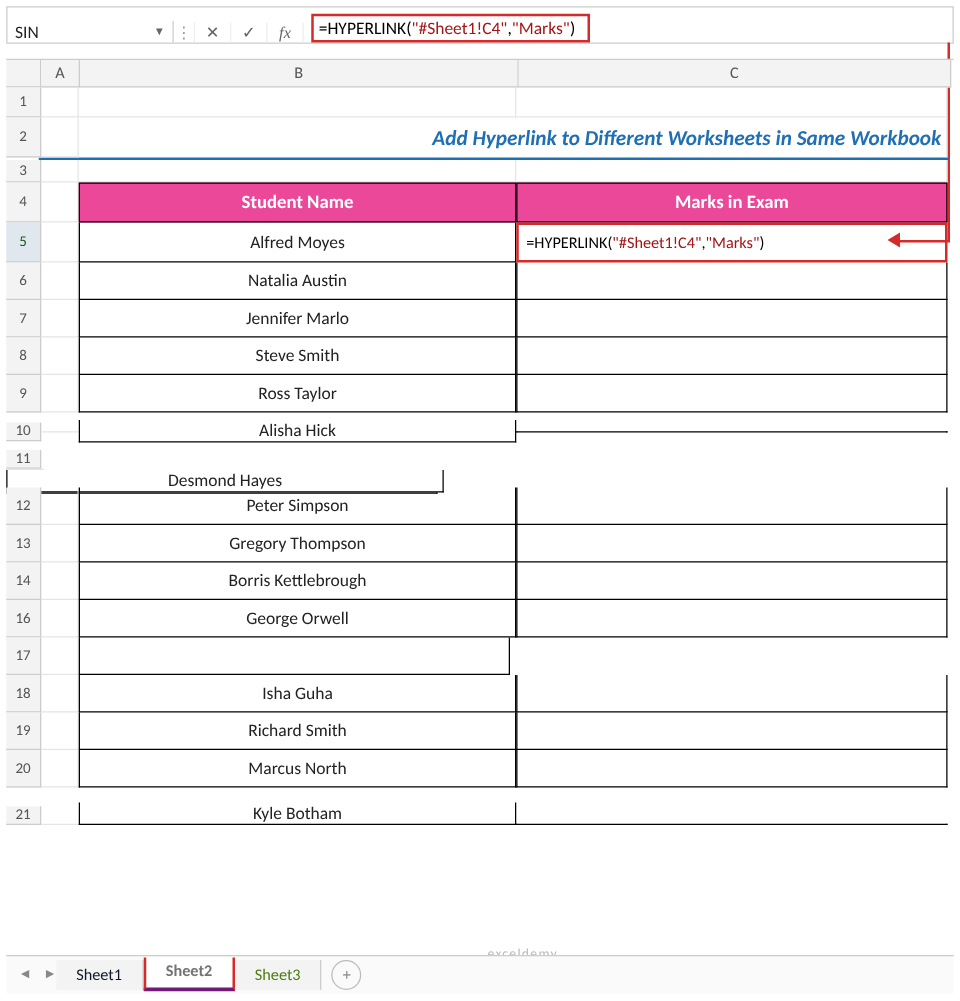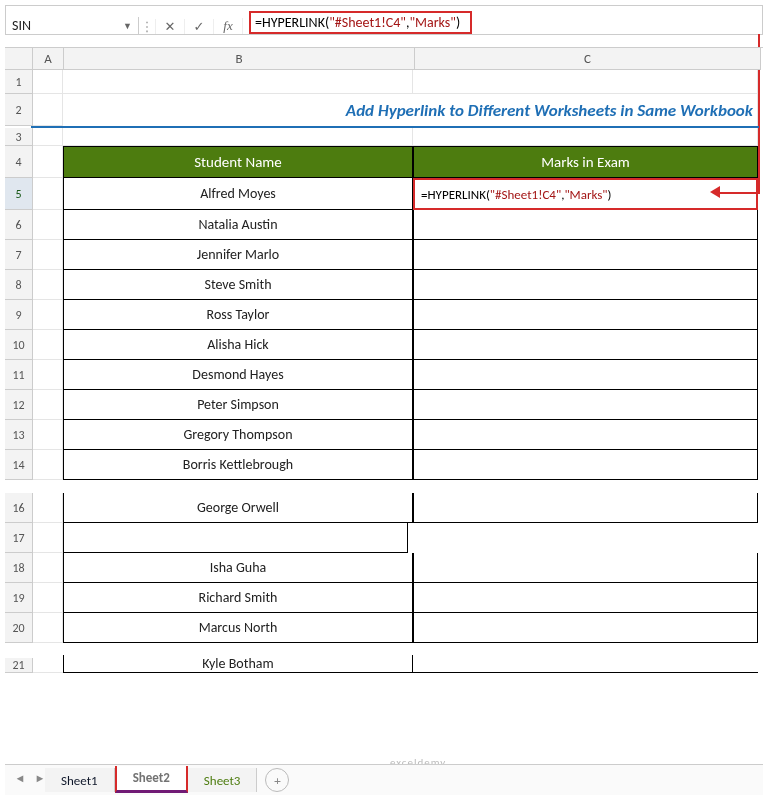--- a/index.html
+++ b/index.html
@@ -26,21 +26,21 @@
 .row{display:flex;height:30px}
 .rowh{width:27px;border-right:1px solid #ccc;border-bottom:1px solid #ccc;background:#f3f3f3;display:flex;align-items:center;justify-content:center;color:#555;font-size:12px}
 .cell{border-right:1px solid #e5e5e5;border-bottom:1px solid #e5e5e5;display:flex;align-items:center;padding:0 4px;box-sizing:border-box}
 .cA{width:30px}
 .cB{width:350px}
 .cC{width:345px}
 
 .title{color:#1f6fb5;font-weight:bold;font-style:italic;font-size:17px;text-align:center;justify-content:flex-end}
 .title-underline{border-bottom:2px solid #1f6fb5;margin:0 4px 0 26px}
 
-.thcell{background:#4d7c0f;color:#fff;font-weight:normal;font-size:15px;justify-content:center;border:1px solid #000}
+.thcell{background:#ec4899;color:#fff;font-weight:bold;font-size:15px;justify-content:center;border:1px solid #000}
 
 .tdname{justify-content:center;font-size:14px;border:1px solid #000;border-top:none}
 .tdmark{border:1px solid #000;border-top:none;font-size:14px}
 
 .active-cell{border:2px solid #d62a2a;position:relative;padding:0 6px}
 .active-cell .fml{color:#000;font-size:13px}
 .active-cell .str{color:#a31515}
 
 .arrow-vert{position:absolute;right:8px;top:34px;width:2px;height:158px;background:#d62a2a}
 .arrow-horz{position:absolute;right:8px;top:192px;height:2px;width:44px;background:#d62a2a}
@@ -155,27 +155,27 @@
           <div class="cell cA"></div>
           <div class="cell cB tdname">Steve Smith</div>
           <div class="cell cC tdmark"></div>
         </div>
         <div class="row" style="height: 30px;">
           <div class="rowh">9</div>
           <div class="cell cA"></div>
           <div class="cell cB tdname">Ross Taylor</div>
           <div class="cell cC tdmark"></div>
         </div>
-        <div class="row" style="height: 30px;">
+        <div class="row" style="height: 30px; align-items: center;">
           <div class="rowh">10</div>
           <div class="cell cA"></div>
           <div class="cell cB tdname">Alisha Hick</div>
           <div class="cell cC tdmark"></div>
         </div>
-        <div class="row" style="height: 30px;">
+        <div class="row" style="height: 30px; flex-direction: column;">
           <div class="rowh">11</div>
           <div class="cell cA"></div>
           <div class="cell cB tdname">Desmond Hayes</div>
           <div class="cell cC tdmark"></div>
         </div>
         <div class="row" style="height: 30px;">
           <div class="rowh">12</div>
           <div class="cell cA"></div>
           <div class="cell cB tdname">Peter Simpson</div>
           <div class="cell cC tdmark"></div>
@@ -185,21 +185,21 @@
           <div class="cell cA"></div>
           <div class="cell cB tdname">Gregory Thompson</div>
           <div class="cell cC tdmark"></div>
         </div>
         <div class="row" style="height: 30px;">
           <div class="rowh">14</div>
           <div class="cell cA"></div>
           <div class="cell cB tdname">Borris Kettlebrough</div>
           <div class="cell cC tdmark"></div>
         </div>
-        <div class="row" style="height: 30px; margin-top: 13px;">
+        <div class="row" style="height: 30px;">
           <div class="rowh">16</div>
           <div class="cell cA"></div>
           <div class="cell cB tdname">George Orwell</div>
           <div class="cell cC tdmark"></div>
         </div>
         <div class="row" style="height: 30px;">
           <div class="rowh">17</div>
           <div class="cell cA"></div>
           <div class="cell cC tdmark"></div>
         </div>

